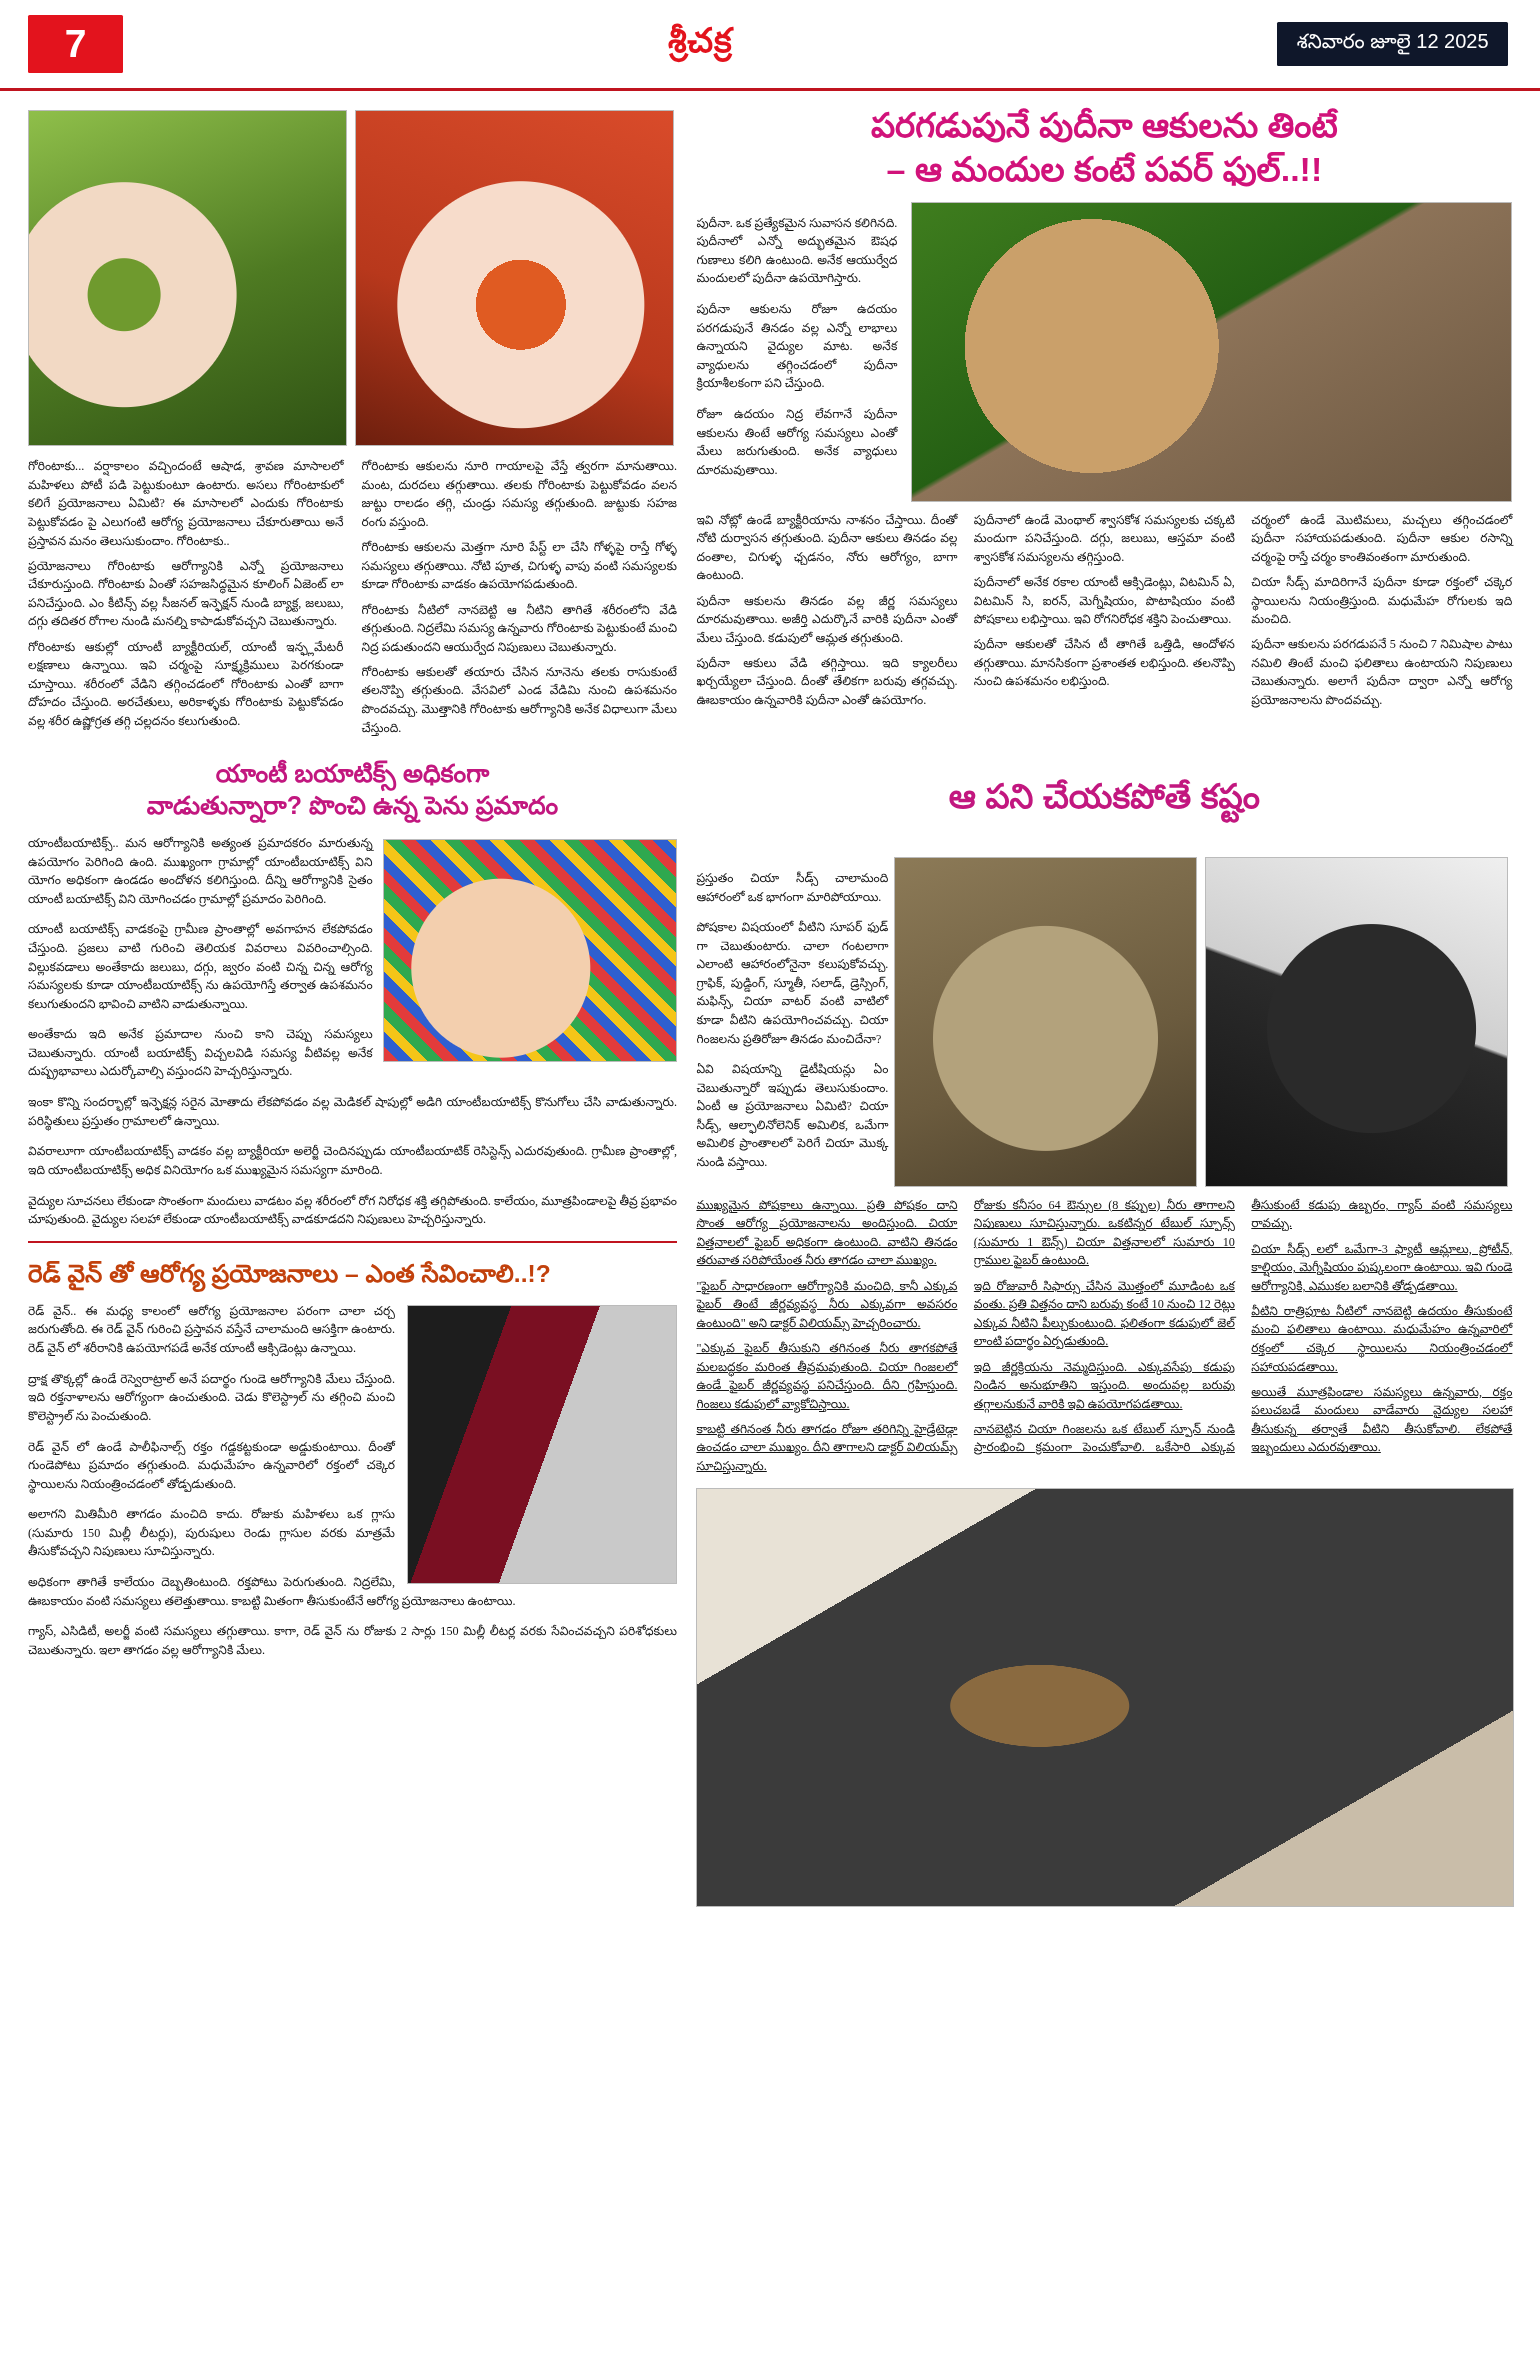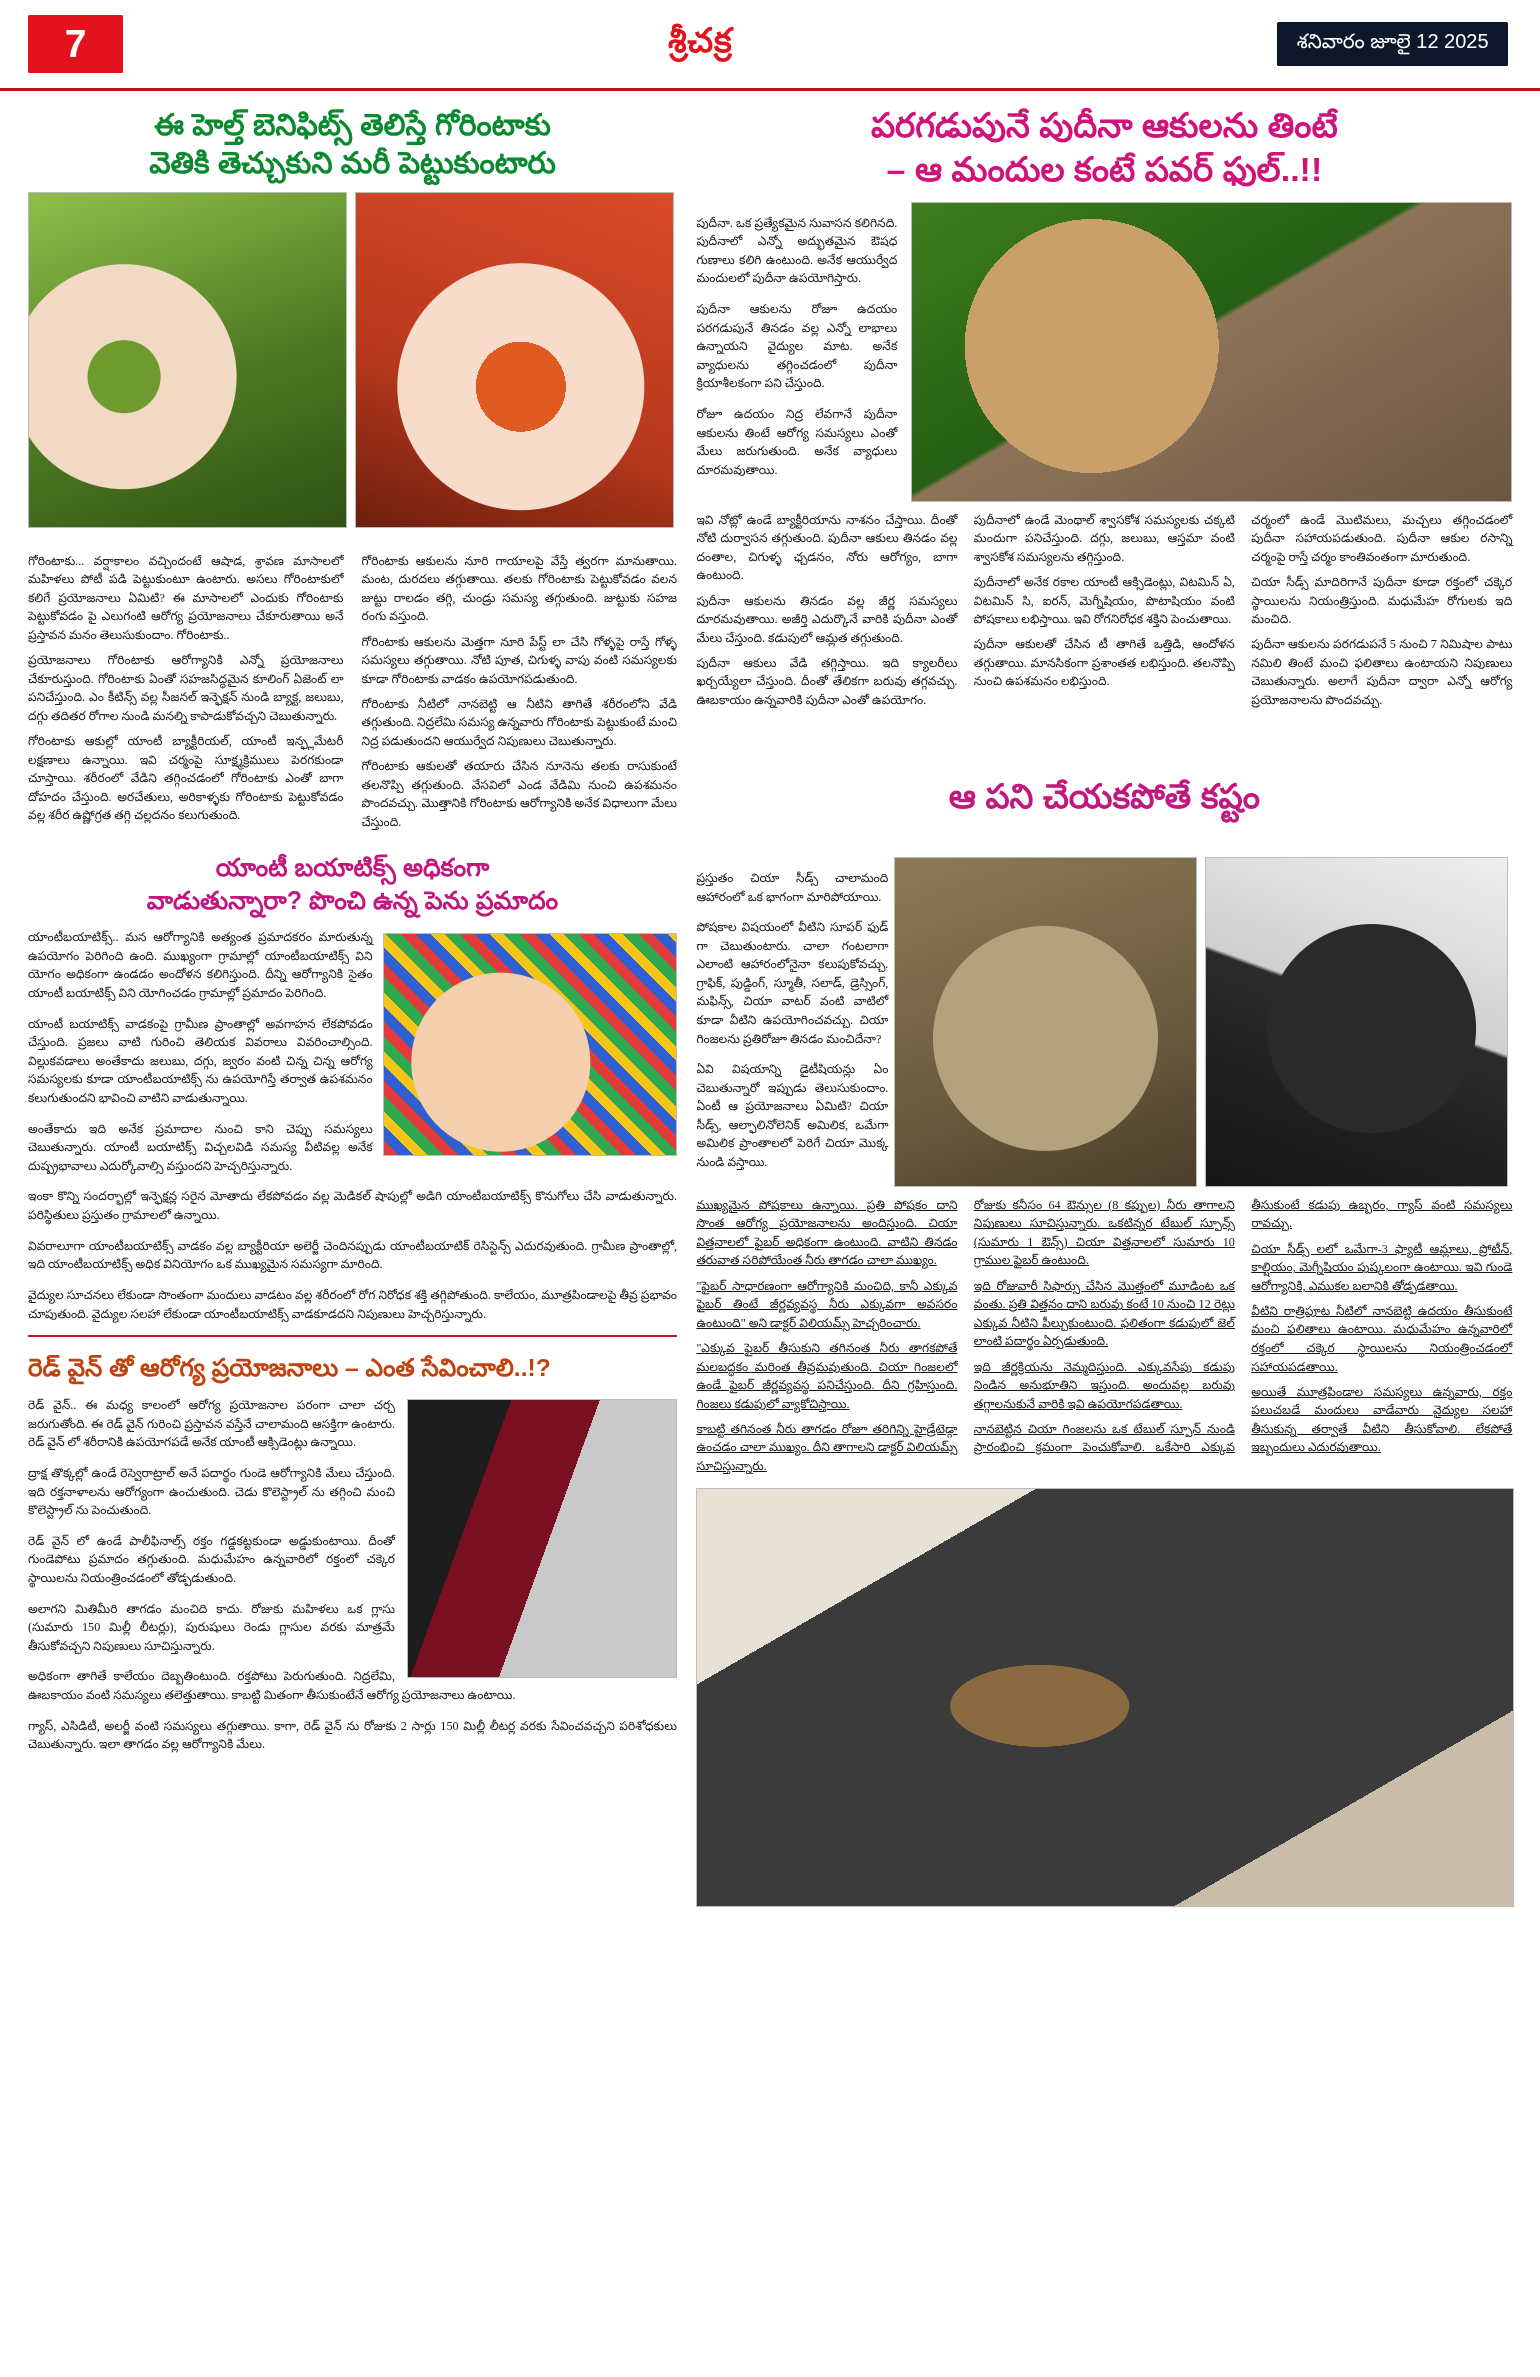--- a/index.html
+++ b/index.html
@@ -29,21 +29,21 @@
   .colR{width:816px;}
 
   
   .lh{font-size:30px;text-align:center;margin:4.5px 0 3px 0;}
   .lh .l2{display:block;}
 
   
   .mehndi{display:flex;gap:7.5px;margin-top:9px;}
   .mehndi .ph{width:317px;height:334px;border:0.7px solid #bbb;}
 
-  .cols2{column-count:2;column-gap:18px;margin-top:24px;}
+  .cols2{column-count:2;column-gap:18px;margin-top:11px;}
   .cols2 p{margin:0 0 6.7px 0;}
 
   
   .sec-title{font-size:25px;text-align:center;line-height:1.3;margin:16.4px 0 9px 0;}
   .rule{height:2.2px;background:#c0141f;margin:7.5px 0 9px 0;}
 
   .anti-wrap{position:relative;}
   .anti-img{float:right;width:292px;height:221px;margin:4.5px 0 6px 10.4px;border:0.7px solid #bbb;}
 
   
@@ -110,24 +110,20 @@
     <div class="logo">
       <span class="logo-text">శ్రీచక్ర</span>
     </div>
     <div class="dateblock">శనివారం  జూలై 12 2025</div>
   </div>
 
   <div class="content">
 
     <div class="colL">
 
-      <div class="hl lh green">
-        <span class="l1">ఈ హెల్త్ బెనిఫిట్స్ తెలిస్తే గోరింటాకు</span>
-        <span class="l2">వెతికి తెచ్చుకుని మరీ పెట్టుకుంటారు</span>
-      </div>
 
       <div class="mehndi">
         <div class="ph photo img-hand1"></div>
         <div class="ph photo img-hand2"></div>
       </div>
 
       <div class="cols2 body-te">
         <p>గోరింటాకు... వర్షాకాలం వచ్చిందంటే ఆషాడ, శ్రావణ మాసాలలో మహిళలు పోటీ పడి పెట్టుకుంటూ ఉంటారు. అసలు గోరింటాకులో కలిగే ప్రయోజనాలు ఏమిటి? ఈ మాసాలలో ఎందుకు గోరింటాకు పెట్టుకోవడం పై ఎలుగంటి ఆరోగ్య ప్రయోజనాలు చేకూరుతాయి అనే ప్రస్తావన మనం తెలుసుకుందాం. గోరింటాకు..</p>
         <p>ప్రయోజనాలు గోరింటాకు ఆరోగ్యానికి ఎన్నో ప్రయోజనాలు చేకూరుస్తుంది. గోరింటాకు ఏంతో సహజసిద్ధమైన కూలింగ్ ఏజెంట్ లా పనిచేస్తుంది. ఎం కీటిన్స్ వల్ల సీజనల్ ఇన్ఫెక్షన్ నుండి బ్యాక్ట, జలుబు, దగ్గు తదితర రోగాల నుండి మనల్ని కాపాడుకోవచ్చని చెబుతున్నారు.</p>
         <p>గోరింటాకు ఆకుల్లో యాంటీ బ్యాక్టీరియల్, యాంటీ ఇన్ఫ్లమేటరీ లక్షణాలు ఉన్నాయి. ఇవి చర్మంపై సూక్ష్మక్రిములు పెరగకుండా చూస్తాయి. శరీరంలో వేడిని తగ్గించడంలో గోరింటాకు ఎంతో బాగా దోహదం చేస్తుంది. అరచేతులు, అరికాళ్ళకు గోరింటాకు పెట్టుకోవడం వల్ల శరీర ఉష్ణోగ్రత తగ్గి చల్లదనం కలుగుతుంది.</p>

